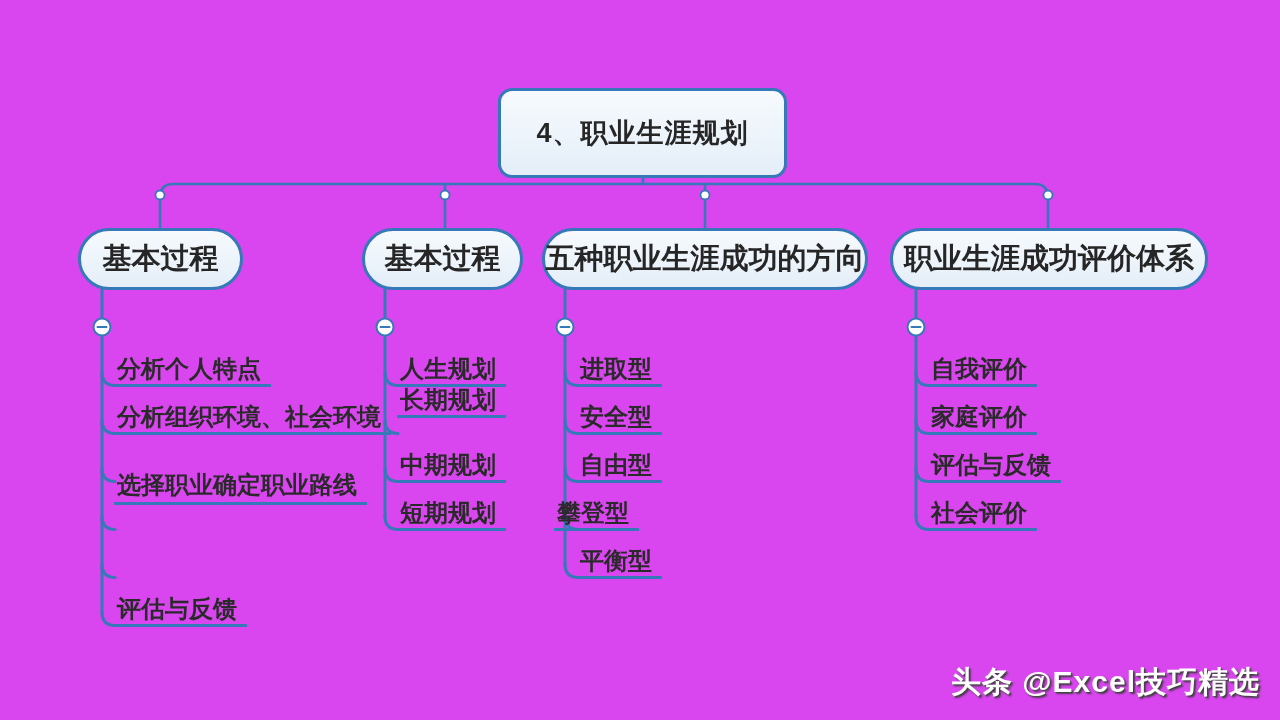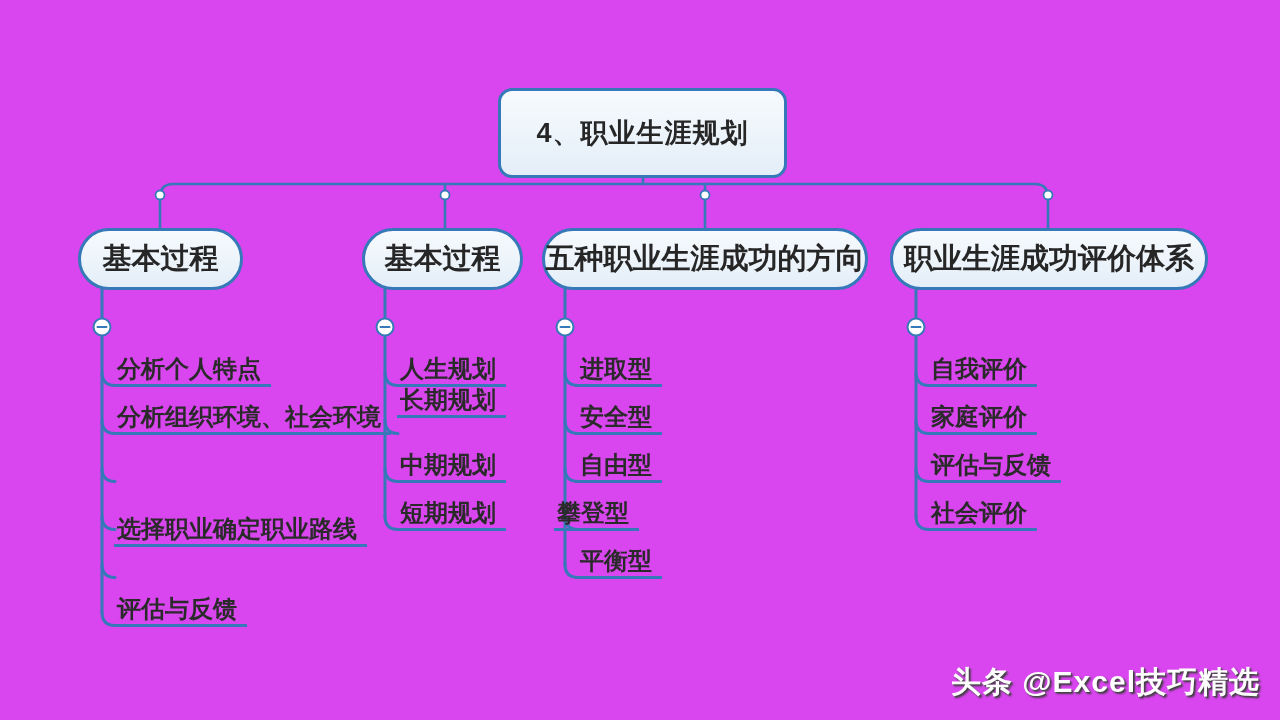--- a/index.html
+++ b/index.html
@@ -104,21 +104,21 @@
 
   <div class="node root">4、职业生涯规划</div>
 
   <div class="node pill b1">基本过程</div>
   <div class="node pill b2">基本过程</div>
   <div class="node pill b3">五种职业生涯成功的方向</div>
   <div class="node pill b4">职业生涯成功评价体系</div>
 
   <div class="child" style="left:114px;top:355px;">分析个人特点</div>
   <div class="child" style="left:114px;top:403px;">分析组织环境、社会环境</div>
-  <div class="child" style="left:114px;top:515px;">选择职业确定职业路线</div>
+  <div class="child" style="left:114px;top:473px;font-family:Liberation Mono, monospace;">选择职业确定职业路线</div>
   <div class="child" style="left:114px;top:595px;">评估与反馈</div>
 
   <div class="child" style="left:397px;top:355px;">人生规划</div>
   <div class="child" style="left:397px;top:386px;">长期规划</div>
   <div class="child" style="left:397px;top:451px;">中期规划</div>
   <div class="child" style="left:397px;top:499px;">短期规划</div>
 
   <div class="child" style="left:577px;top:355px;">进取型</div>
   <div class="child" style="left:577px;top:403px;">安全型</div>
   <div class="child" style="left:577px;top:451px;">自由型</div>

